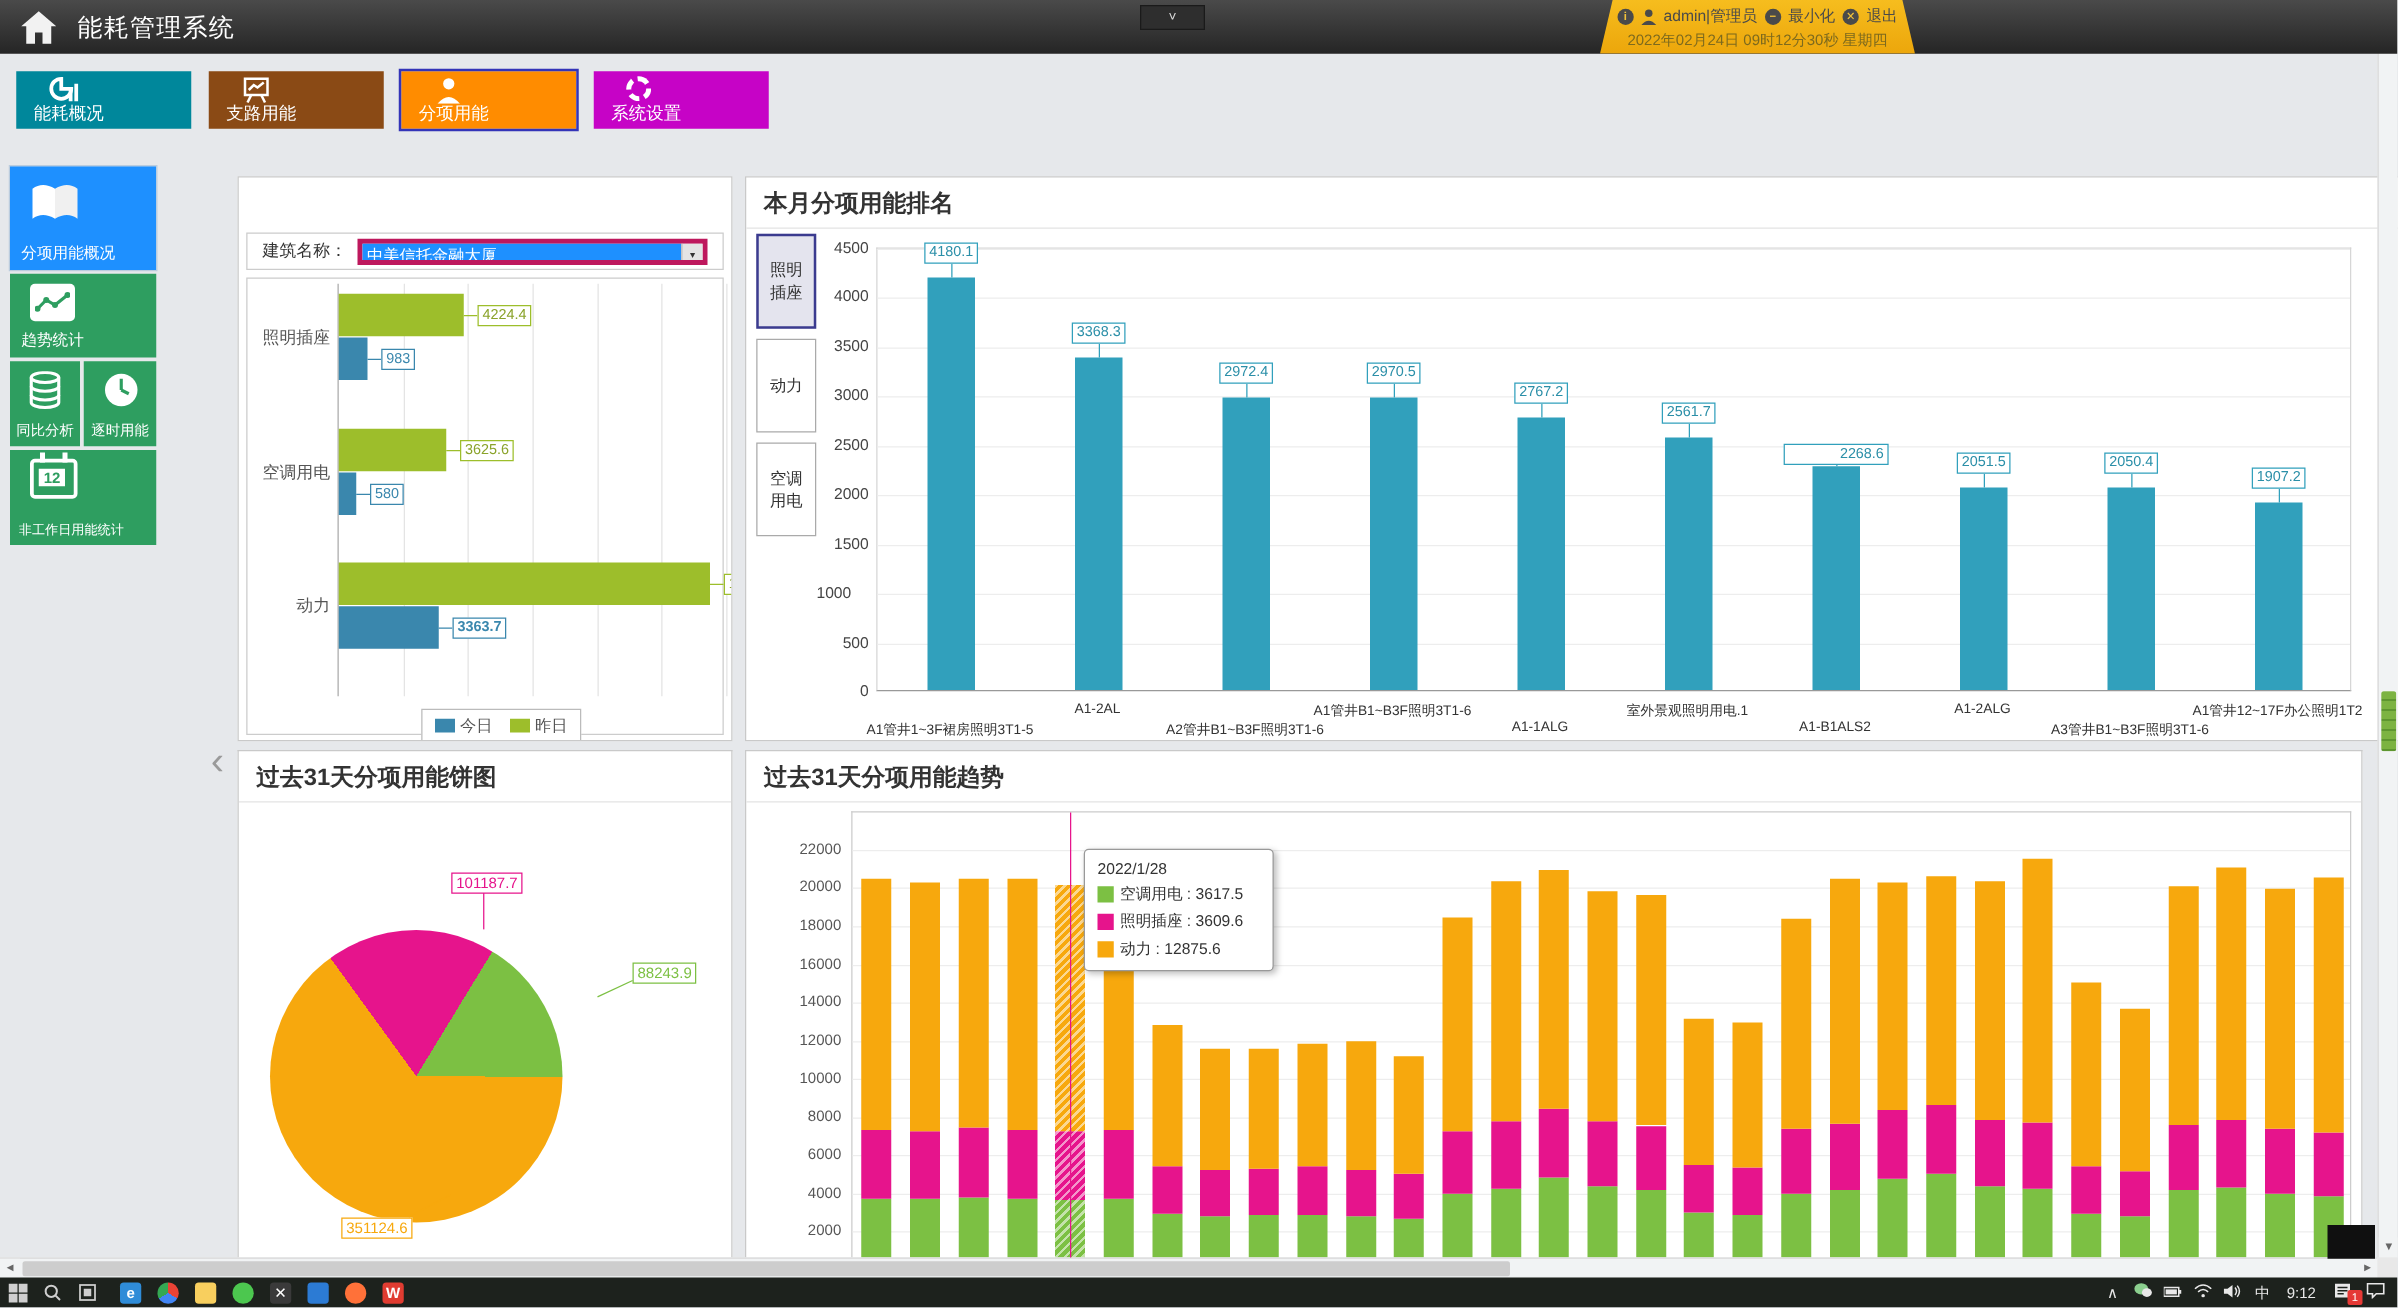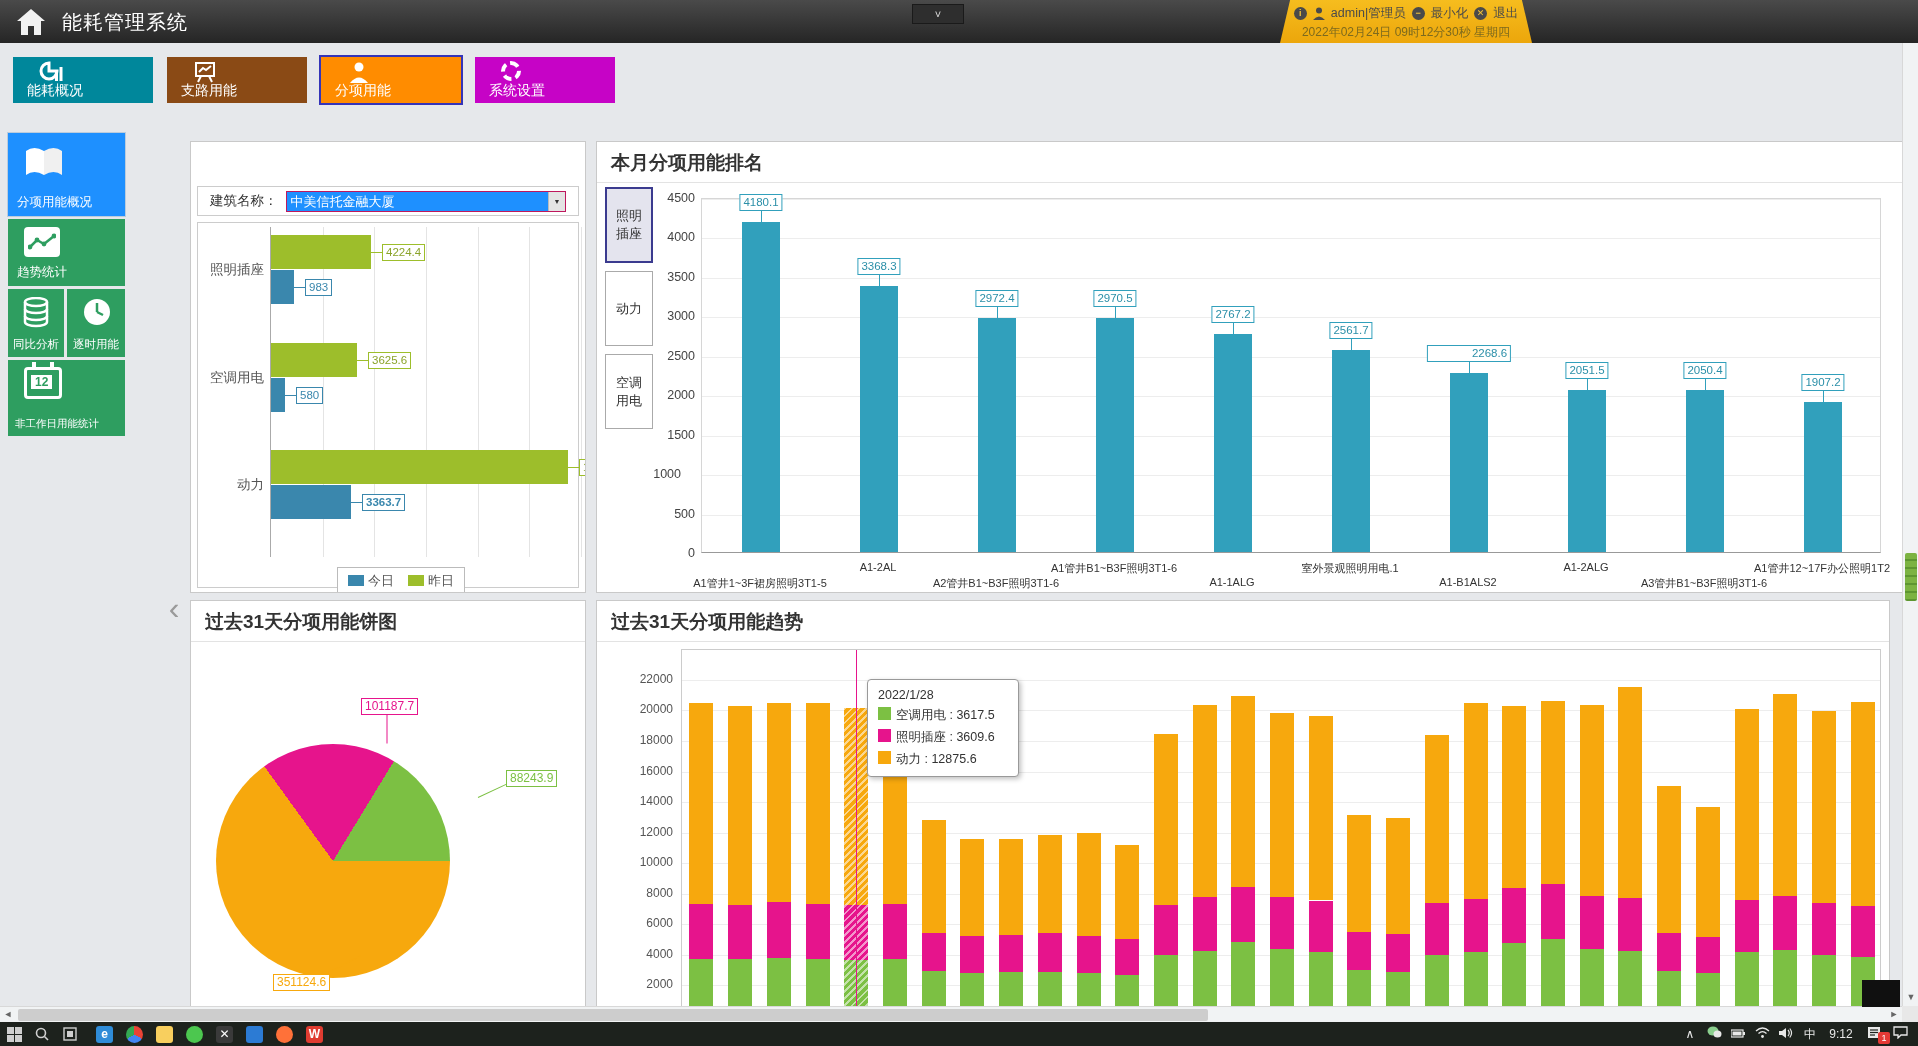--- a/index.html
+++ b/index.html
@@ -27,21 +27,21 @@
   .side-tile { left:8px; width:117px; color:#fff; cursor:pointer; }
   .side-lbl { position:absolute; left:9px; bottom:5px; font-size:12.5px; }
 
   
   .panel { background:#fff; border:1px solid #c9c9c9; overflow:hidden; }
   .panel-title { padding:8px 14px 6px; font-size:19px; font-weight:bold; color:#333; border-bottom:1px solid #e3e3e3; }
 
   
   .selbox { position:absolute; left:6px; right:6px; top:44px; height:30px; border:1px solid #ccc; display:flex; align-items:center; padding:0 12px; background:#fff; }
   .selbox label { font-size:13.5px; color:#333; margin-right:8px; white-space:nowrap; }
-  .combo { flex:1; height:21px; border:1px solid #be185d; display:flex; background:#fff; }
+  .combo { flex:1; height:21px; border:4px solid #be185d; display:flex; background:#fff; }
   .combo-val { flex:1; background:#1e90ff; color:#fff; font-size:13px; line-height:19px; padding:0 4px; white-space:nowrap; overflow:hidden; }
   .combo-btn { width:17px; background:#e4e4e4; border-left:1px solid #bbb; font-size:7px; color:#333; text-align:center; line-height:19px; }
   #chartAbox { position:absolute; left:6px; right:6px; top:80px; height:366px; border:1px solid #ccc; }
   #plotA { position:absolute; left:72px; top:4px; width:310px; height:330px; border-left:1px solid #aaa; }
   .catlbl { position:absolute; width:60px; right:244px; text-align:right; font-size:13.5px; color:#555; }
   .vgrid { position:absolute; top:0; bottom:0; width:1px; background:#e4e4e4; }
   .hbar { position:absolute; height:34px; }
   .vlabel { position:absolute; font-size:11.5px; background:#fff; padding:0 3px; border:1px solid; line-height:15px; white-space:nowrap; }
   .conn { position:absolute; height:1px; }
   .legendA { position:absolute; left:139px; top:344px; border:1px solid #bbb; background:#fff; padding:4px 10px; display:flex; gap:14px; align-items:center; font-size:13px; color:#555; }
@@ -61,21 +61,21 @@
   
   #pieC { border-radius:50%; }
   .pielbl { position:absolute; font-size:12px; background:#fff; border:1px solid; padding:0 3px; line-height:15px; }
   .pieline { position:absolute; height:1px; transform-origin:left center; }
 
   
   #plotD { position:absolute; left:84px; top:48px; width:1200px; height:366px; border:1px solid #ccc; border-bottom:none; }
   .ytickD { position:absolute; width:46px; text-align:right; font-size:12px; color:#555; }
   .stackseg { position:absolute; }
   .tooltip { position:absolute; left:270px; top:78px; width:152px; background:#fff; border:1px solid #999; border-radius:4px; box-shadow:2px 2px 5px rgba(0,0,0,.25); padding:8px 10px; font-size:12.5px; color:#333; z-index:9; }
-  .tt-row { margin-top:5px; display:flex; align-items:flex-start; white-space:nowrap; }
+  .tt-row { margin-top:5px; display:flex; align-items:center; white-space:nowrap; }
   .tt-sw { width:13px; height:13px; display:inline-block; margin-right:5px; }
 
   
   .sbar { background:#f1f3f4; }
   .sb-btn { position:absolute; background:#f1f3f4; color:#666; font-size:9px; text-align:center; line-height:15px; }
   #collapse-arrow { left:160px; top:590px; font-size:32px; color:#9a9a9a; width:28px; text-align:center; cursor:pointer; }
 
   
   #taskbar { left:0; top:1022px; width:1918px; height:24px; background:#1d221d; display:flex; align-items:center; z-index:10; }
   .tb-ico { width:28px; height:24px; display:flex; align-items:center; justify-content:center; cursor:pointer; }
@@ -275,21 +275,21 @@
       <div class="rconn" style="left: 413px; bottom: 234px; height: 11px;"></div>
       <div class="rlbl" style="left: 413px; bottom: 245px;">2970.5</div>
       <div class="rbar" style="left: 512px; width: 38px; height: 218px;"></div>
       <div class="rconn" style="left: 531px; bottom: 218px; height: 11px;"></div>
       <div class="rlbl" style="left: 531px; bottom: 229px;">2767.2</div>
       <div class="rbar" style="left: 630px; width: 38px; height: 202px;"></div>
       <div class="rconn" style="left: 649px; bottom: 202px; height: 11px;"></div>
       <div class="rlbl" style="left: 649px; bottom: 213px;">2561.7</div>
       <div class="rbar" style="left: 748px; width: 38px; height: 179px;"></div>
       <div class="rconn" style="left: 767px; bottom: 179px; height: 11px;"></div>
-      <div class="rlbl" style="left: 767px; bottom: 190px; padding-left: 44px;">2268.6</div>
+      <div class="rlbl" style="left: 767px; bottom: 180px; padding-left: 44px;">2268.6</div>
       <div class="rbar" style="left: 866px; width: 38px; height: 162px;"></div>
       <div class="rconn" style="left: 885px; bottom: 162px; height: 11px;"></div>
       <div class="rlbl" style="left: 885px; bottom: 173px;">2051.5</div>
       <div class="rbar" style="left: 984px; width: 38px; height: 162px;"></div>
       <div class="rconn" style="left: 1003px; bottom: 162px; height: 11px;"></div>
       <div class="rlbl" style="left: 1003px; bottom: 173px;">2050.4</div>
       <div class="rbar" style="left: 1102px; width: 38px; height: 150px;"></div>
       <div class="rconn" style="left: 1121px; bottom: 150px; height: 11px;"></div>
       <div class="rlbl" style="left: 1121px; bottom: 161px;">1907.2</div>
     </div>

